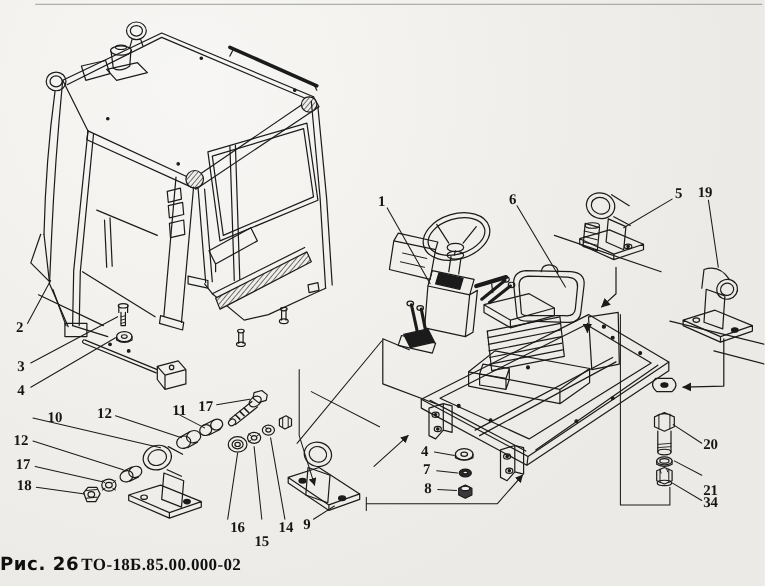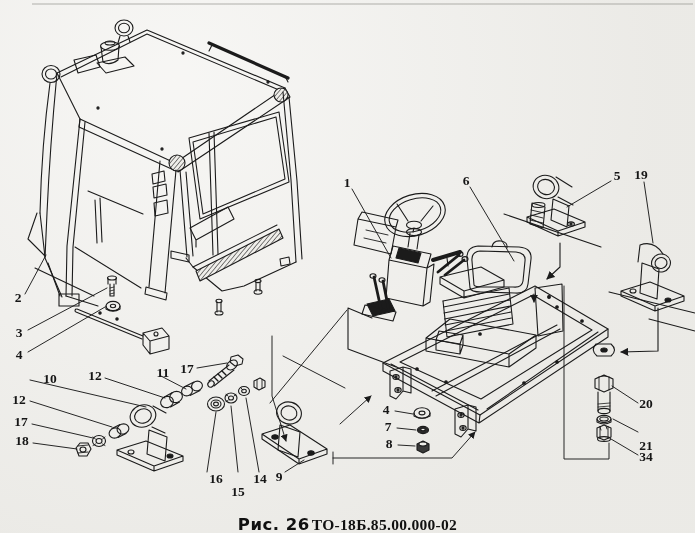--- a/index.html
+++ b/index.html
@@ -4,21 +4,21 @@
 <style>
   html,body{margin:0;padding:0;width:695px;height:533px;overflow:hidden;}
   body{background:#efeeea;font-family:"Liberation Serif", serif;}
   #stage{position:relative;width:695px;height:533px;background:#efeeea;
          background-image:radial-gradient(circle at 25% 15%, rgba(255,255,255,.5), rgba(0,0,0,0.015) 70%);}
   #diagram-svg{position:absolute;left:0;top:0;}
   .callout{position:absolute;transform:translate(-50%,-50%);
            font-family:"Liberation Serif", serif;font-weight:bold;font-size:13.5px;
            color:#161616;line-height:1;white-space:nowrap;}
   .caption{position:absolute;left:0;top:503px;width:695px;display:flex;
-           justify-content:center;align-items:baseline;gap:2px;color:#101010;margin-top:12px;}
+           align-items:baseline;gap:2px;color:#101010;}
   .fig-label{font-family:"DejaVu Sans", sans-serif;font-weight:800;font-size:16.5px;letter-spacing:.5px;}
   .fig-code{font-weight:bold;font-size:15.5px;letter-spacing:.3px;}
   .fig-title{font-weight:bold;font-size:15.5px;letter-spacing:1px;word-spacing:6px;}
 </style>
 </head>
 <body>
 
 <div id="stage">
 
 <svg id="diagram-svg" width="695" height="533" viewBox="0 0 695 533">

